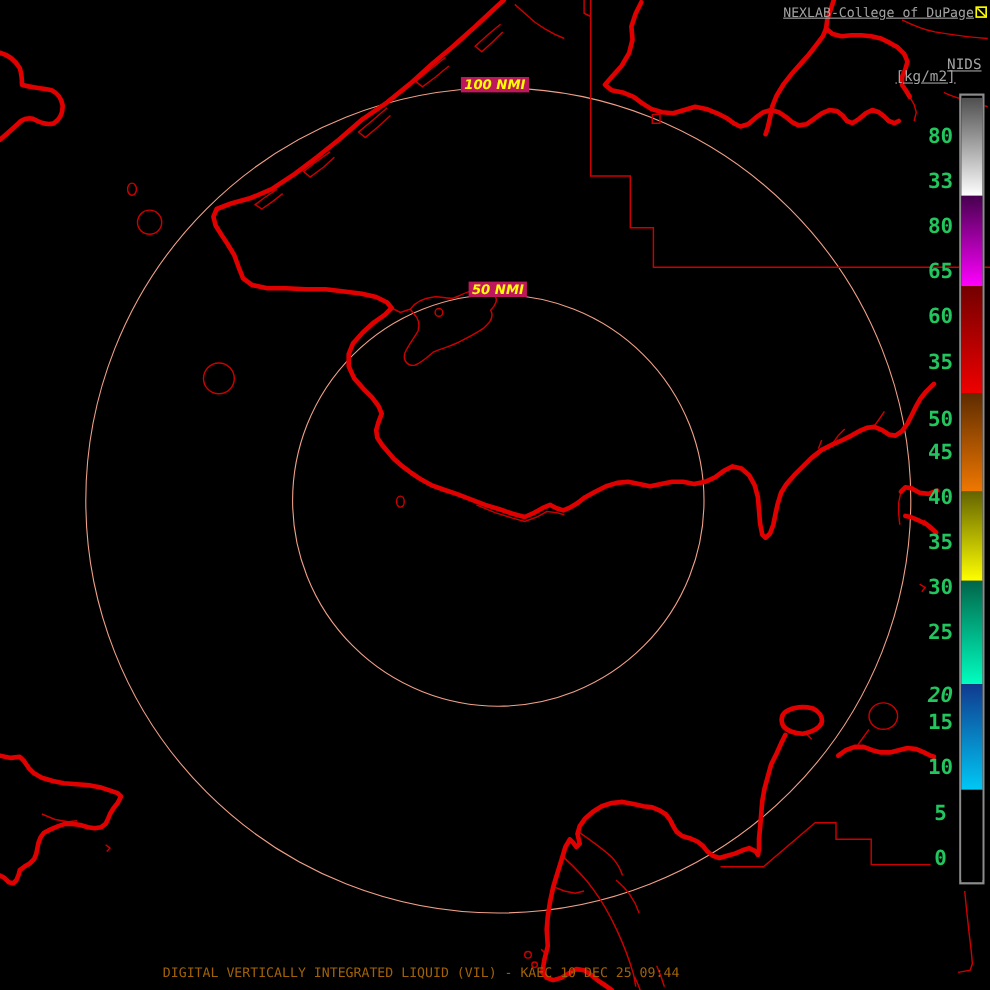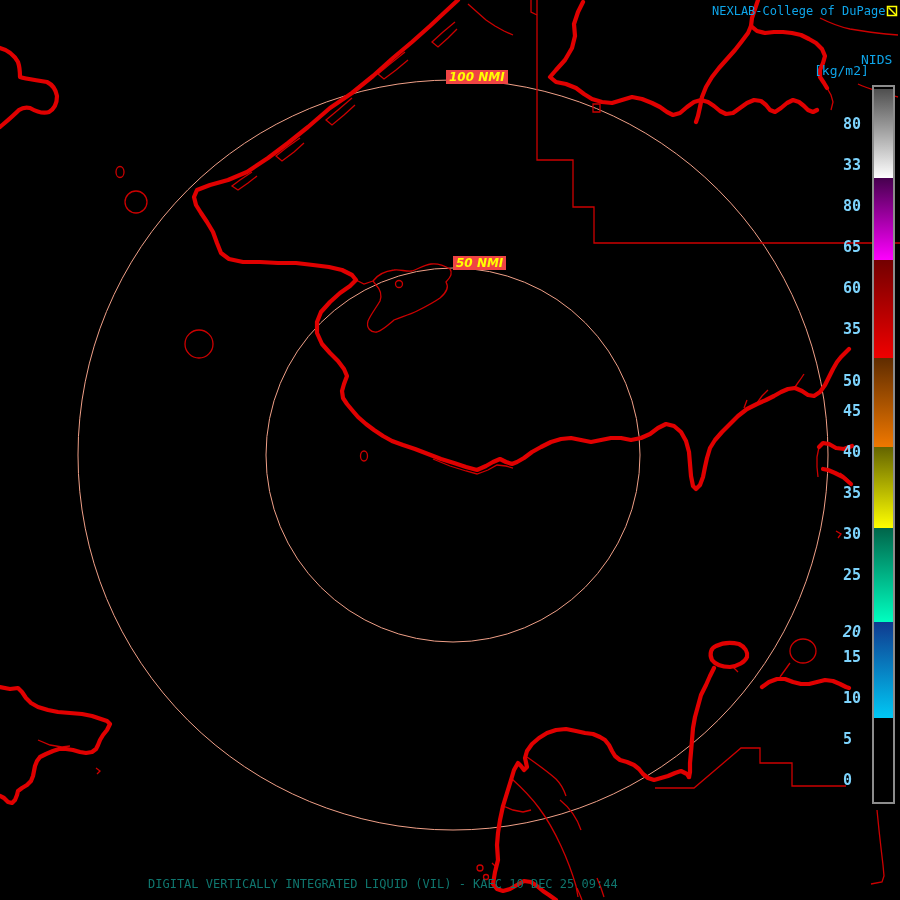--- a/index.html
+++ b/index.html
@@ -1,32 +1,32 @@
 <!DOCTYPE html>
 <html><head>
 <meta charset="utf-8">
 <style>
   html,body{margin:0;padding:0;background:#000;}
   #screen{position:relative;width:900px;height:900px;background:#000;overflow:hidden;
           font-family:"DejaVu Sans Mono",monospace;}
   .abs{position:absolute;}
   #map-svg{position:absolute;left:0;top:0;}
-  .ytxt{color:#0ea5e9;white-space:pre;}
+  .ytxt{color:#a3a3a3;white-space:pre;text-decoration:underline;}
   .header-text{left:712px;top:5px;font-size:12px;line-height:13px;letter-spacing:0;}
   .nids-label{left:861px;top:53px;font-size:13px;line-height:13px;}
   .units-label{left:814px;top:64px;font-size:13px;line-height:13px;}
   .ring-label{font-family:"DejaVu Sans",sans-serif;font-style:italic;font-weight:bold;
-              font-size:12px;line-height:14px;background:#ef4444;padding:0 3px;color:#FFFF00;margin-left:27px;}
+              font-size:12px;line-height:14px;background:#be185d;padding:0 3px;color:#FFFF00;}
   .ring-label-outer{left:419px;top:70px;}
   .ring-label-inner{left:426px;top:256px;}
-  .footer-text{left:148px;top:877px;font-size:12px;line-height:14px;color:#0f766e;white-space:pre;}
+  .footer-text{left:148px;top:877px;font-size:12px;line-height:14px;color:#a16207;white-space:pre;}
   #colorbar{left:872px;top:85px;width:19px;height:715px;border:2px solid #8C8C8C;background:#000;}
   .cb-seg{position:absolute;left:0;width:19px;}
-  .cb-tick{position:absolute;right:33px;width:24px;text-align:left;color:#7dd3fc;
-           font-size:15px;font-weight:bold;line-height:16px;}
+  .cb-tick{position:absolute;right:33px;width:24px;text-align:center;color:#22c55e;
+           font-size:19px;font-weight:bold;line-height:16px;}
   #logo-glyph{left:886px;top:4px;}
 </style>
 </head>
 <body>
 
 <div id="screen">
 
   <svg id="map-svg" width="900" height="900" viewBox="0 0 900 900">
 
     <g fill="none" stroke="#F0A088" stroke-width="1">

